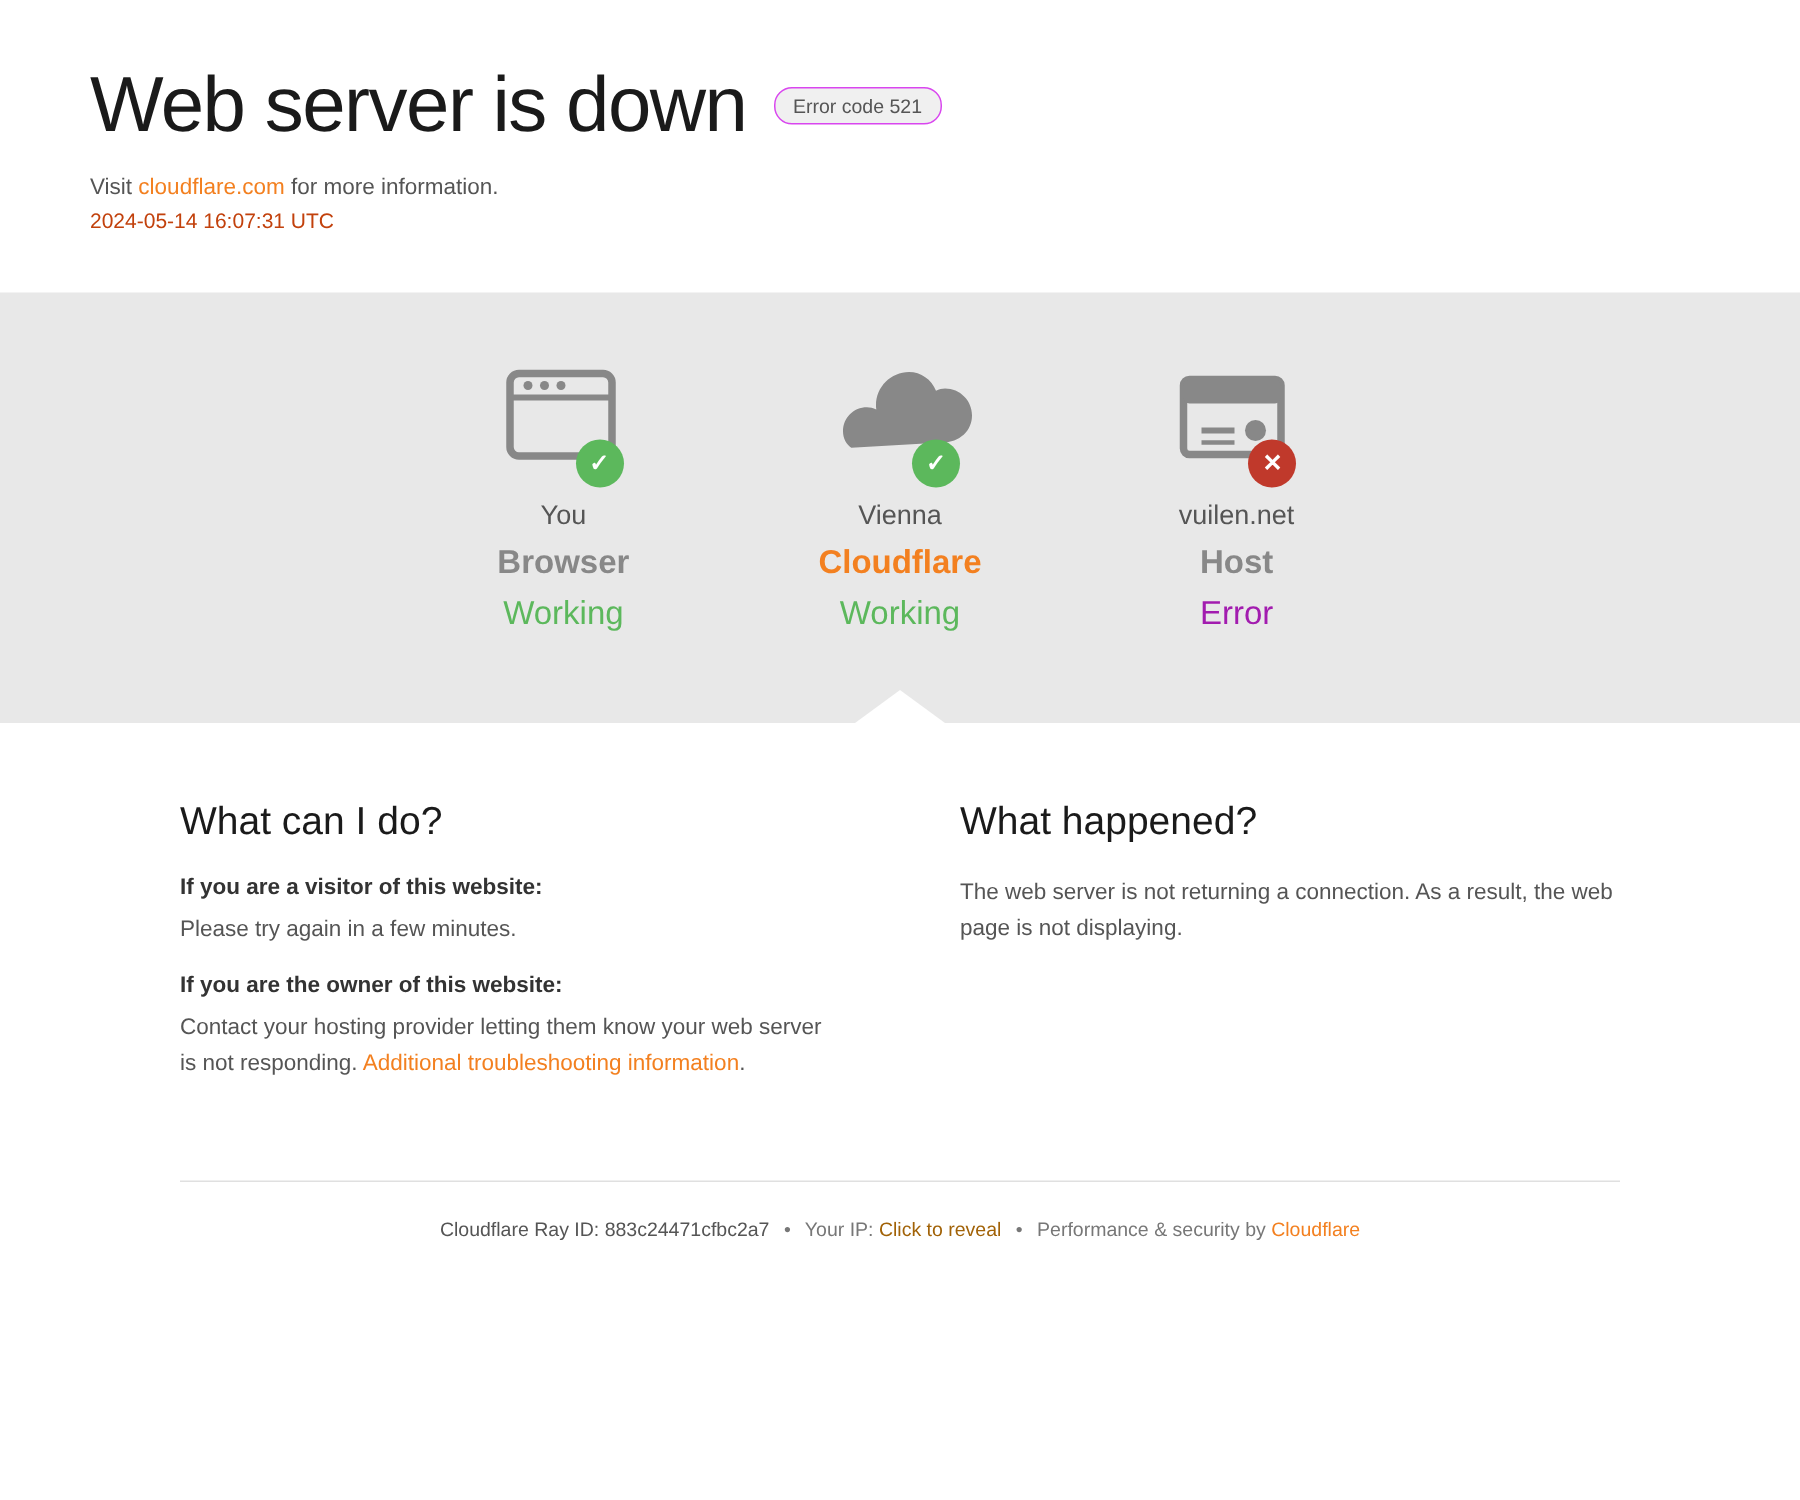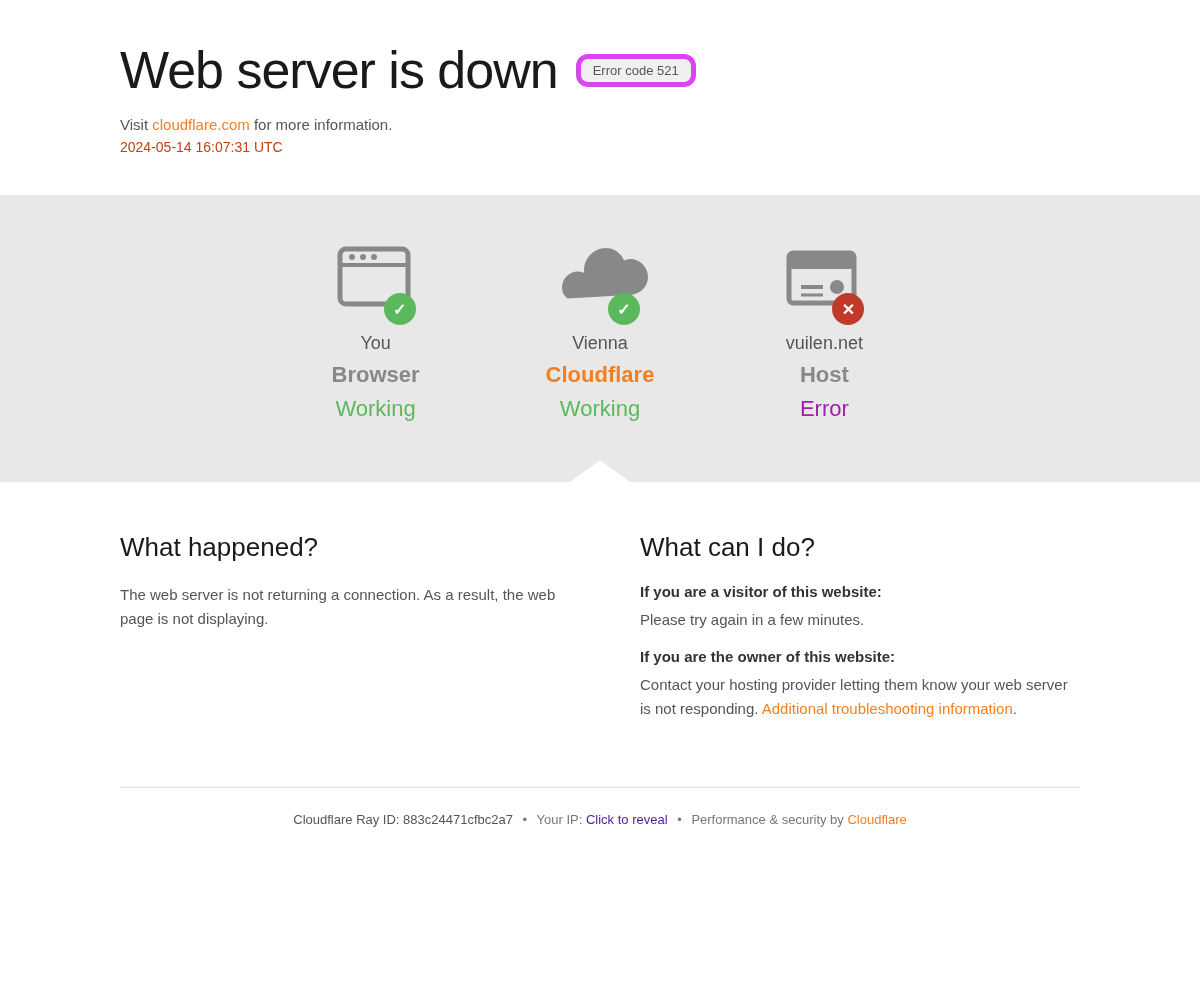--- a/index.html
+++ b/index.html
@@ -1,37 +1,37 @@
 <!DOCTYPE html>
 <html><head>
   <meta charset="utf-8">
   <style>
     * { box-sizing: border-box; margin: 0; padding: 0; }
     body { font-family: -apple-system, BlinkMacSystemFont, 'Segoe UI', sans-serif; background: #fff; color: #333; }
 
     
     .top-section {
-      padding: 40px 120px 40px;
+      padding: 40px 60px 40px;
       background: #fff;
     }
     .title-row {
       display: flex;
       align-items: center;
       gap: 18px;
       margin-bottom: 16px;
     }
     .main-title {
       font-size: 52px;
       font-weight: 300;
       color: #1a1a1a;
       letter-spacing: -1px;
     }
     .error-badge {
       background: #f0f0f0;
-      border: 5px solid #d946ef;
+      border: 1px solid #d946ef;
       border-radius: 12px;
       padding: 4px 12px;
       font-size: 13px;
       color: #555;
       white-space: nowrap;
       align-self: center;
     }
     .visit-line {
       font-size: 15px;
       color: #555;
@@ -170,21 +170,21 @@
       font-size: 13px;
       color: #777;
     }
     .footer .bullet { margin: 0 6px; }
     .footer a {
       color: #f38020;
       text-decoration: none;
     }
     .footer .bold { font-weight: 400; color: #555; }
     .footer .reveal-link {
-      color: #4c1d95;
+      color: #a16207;
       cursor: pointer;
       text-decoration: none;
     }
   </style>
 </head>
 <body>
 
 <div class="top-section">
   <div class="title-row">
     <h1 class="main-title">Web server is down</h1>
@@ -242,38 +242,38 @@
       <span class="service-name">Host</span>
       <span class="status-text status-error">Error</span>
     </div>
 
   </div>
   <div class="triangle-pointer"></div>
 </div>
 
 <div class="content-section">
   <div class="content-col">
-    <h2 class="col-title">What happened?</h2>
-    <p class="body-text">The web server is not returning a connection. As a result, the web page is not displaying.</p>
-  </div>
-
-  <div class="content-col">
     <h2 class="col-title">What can I do?</h2>
 
     <div class="info-block">
       <p class="section-subtitle">If you are a visitor of this website:</p>
       <p class="body-text">Please try again in a few minutes.</p>
     </div>
 
     <div class="info-block">
       <p class="section-subtitle">If you are the owner of this website:</p>
       <p class="body-text">
         <span>Contact your hosting provider letting them know your web server is not responding. </span><a href="#" class="cf-link">Additional troubleshooting information</a><span>.</span>
       </p>
     </div>
+  </div>
+
+  <div class="content-col">
+    <h2 class="col-title">What happened?</h2>
+    <p class="body-text">The web server is not returning a connection. As a result, the web page is not displaying.</p>
   </div>
 </div>
 
 <hr class="divider">
 
 <div class="footer">
   <span class="bold">Cloudflare Ray ID: </span><span class="bold">883c24471cfbc2a7</span>
   <span class="bullet">•</span>
   <span>Your IP: </span><a href="#" class="reveal-link">Click to reveal</a>
   <span class="bullet">•</span>

